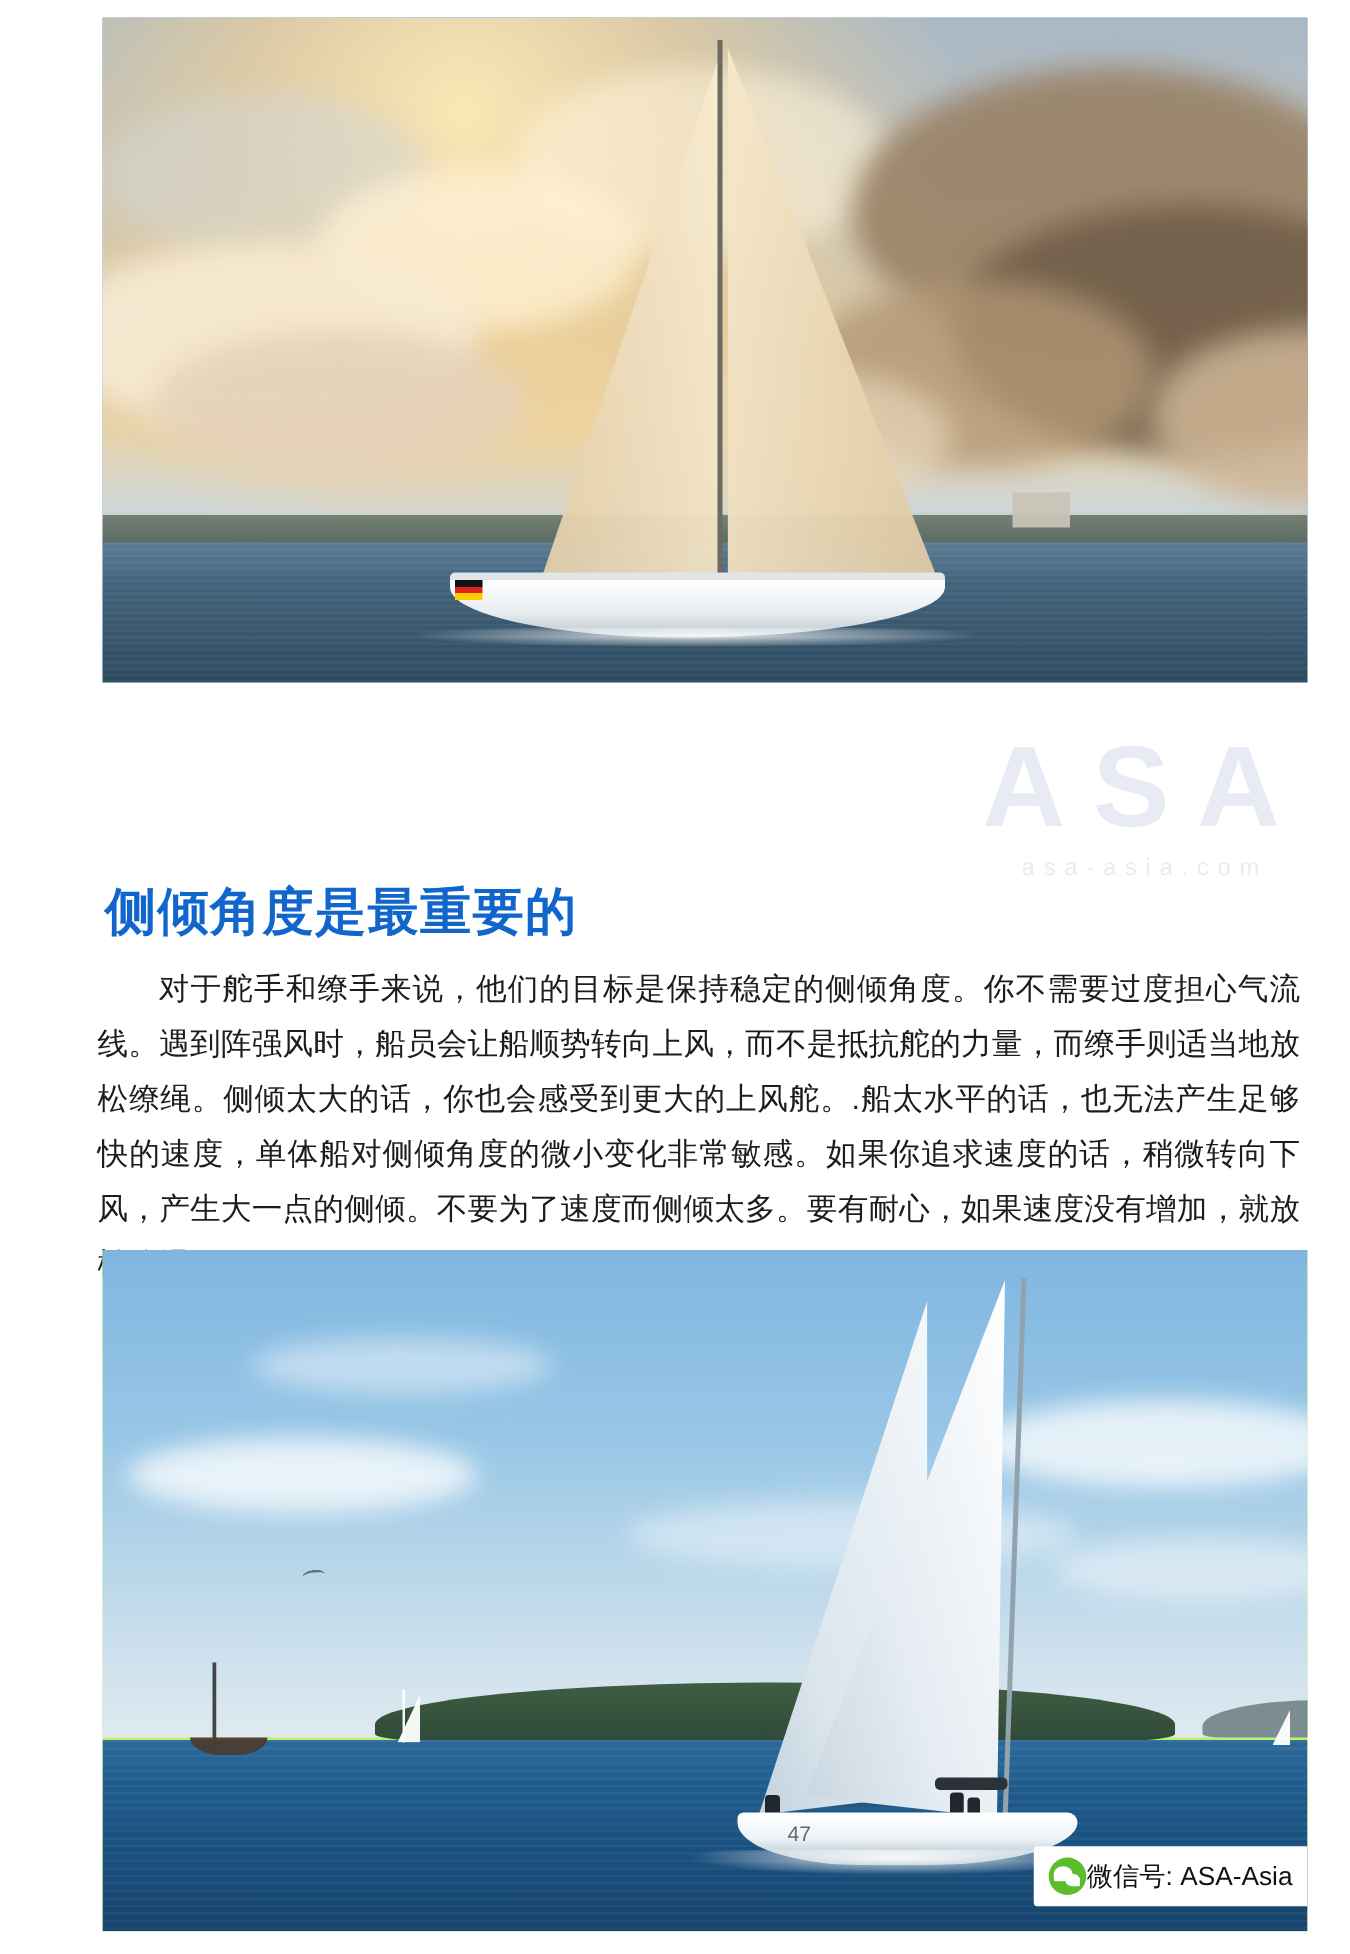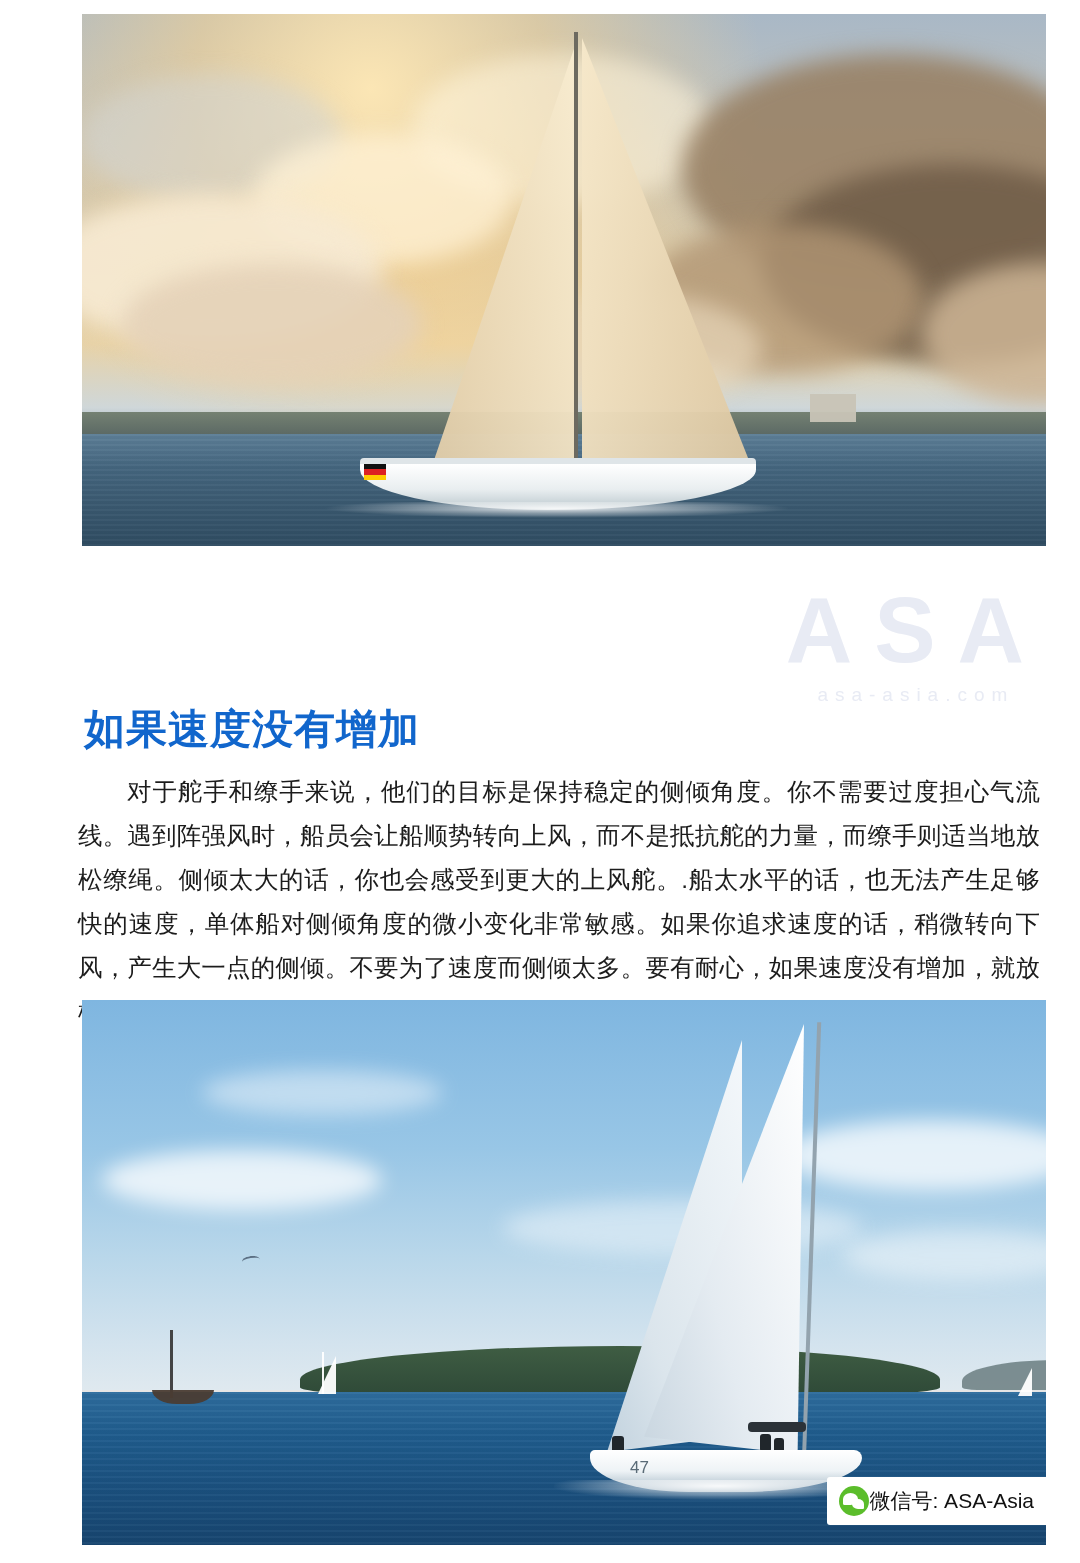--- a/index.html
+++ b/index.html
@@ -210,21 +210,21 @@
   }
 
   
   .photo-bottom {
     position: absolute;
     left: 82px;
     top: 1000px;
     width: 964px;
     height: 545px;
     overflow: hidden;
-    background: #e5e5e5;
+    background: #bef264;
   }
   .sky-bot {
     position: absolute;
     left: 0; right: 0; top: 0;
     height: 390px;
     background: linear-gradient(180deg, #7fb6e0 0%, #98c6e6 38%, #b9d7ea 66%, #d3e3ee 88%, #dfe9ef 100%);
   }
   .cloud-b {
     position: absolute;
     border-radius: 50%;
@@ -435,21 +435,21 @@
       <div class="flag-top"></div>
       <div class="wake-top"></div>
     </div>
   </div>
 
   <div class="watermark">
     <div class="wm-main">ASA</div>
     <div class="wm-sub">asa-asia.com</div>
   </div>
 
-  <h1 class="heading">如果速度没有增加</h1>
+  <h1 class="heading">侧倾角度是最重要的</h1>
 
   <p class="body-text">对于舵手和缭手来说，他们的目标是保持稳定的侧倾角度。你不需要过度担心气流线。遇到阵强风时，船员会让船顺势转向上风，而不是抵抗舵的力量，而缭手则适当地放松缭绳。侧倾太大的话，你也会感受到更大的上风舵。.船太水平的话，也无法产生足够快的速度，单体船对侧倾角度的微小变化非常敏感。如果你追求速度的话，稍微转向下风，产生大一点的侧倾。不要为了速度而侧倾太多。要有耐心，如果速度没有增加，就放松缭绳。</p>
 
   <div class="photo-bottom">
     <div class="sky-bot"></div>
     <div class="cloud-b cb1"></div>
     <div class="cloud-b cb2"></div>
     <div class="cloud-b cb3"></div>
     <div class="cloud-b cb4"></div>
     <div class="cloud-b cb5"></div>

